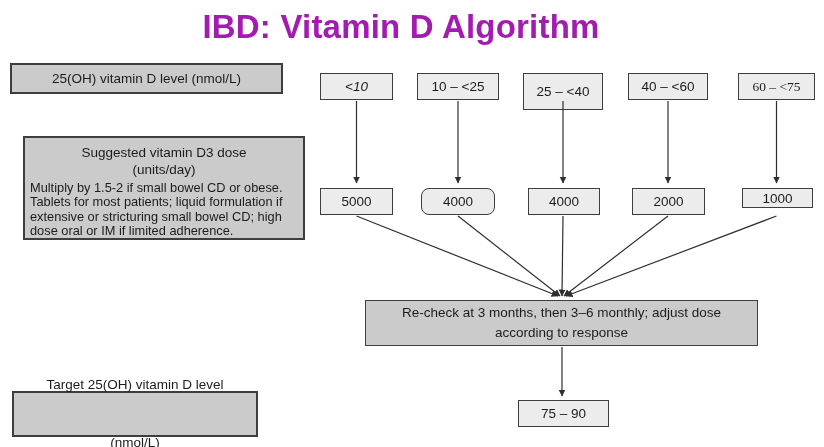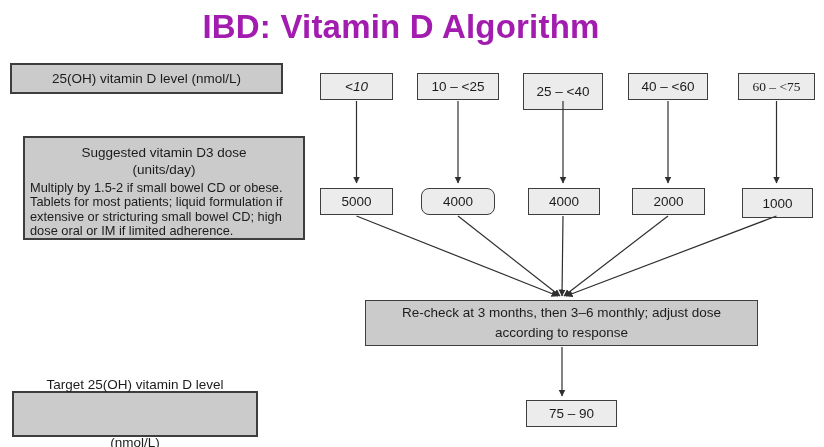--- a/index.html
+++ b/index.html
@@ -51,25 +51,25 @@
   <div class="box node" style="left:320px;top:73px;width:73px;height:27px;font-style:italic;">&lt;10</div>
   <div class="box node" style="left:417px;top:73px;width:82px;height:27px;">10 – &lt;25</div>
   <div class="box node" style="left:523px;top:73px;width:80px;height:37px;">25 – &lt;40</div>
   <div class="box node" style="left:628px;top:73px;width:80px;height:27px;">40 – &lt;60</div>
   <div class="box node" style="left:738px;top:73px;width:77px;height:27px;font-family:Liberation Serif, serif;">60 – &lt;75</div>
 
   <div class="box node" style="left:320px;top:188px;width:73px;height:27px;">5000</div>
   <div class="box node" style="left:421px;top:188px;width:74px;height:27px;border-radius:8px;">4000</div>
   <div class="box node" style="left:528px;top:188px;width:72px;height:27px;">4000</div>
   <div class="box node" style="left:632px;top:188px;width:73px;height:27px;">2000</div>
-  <div class="box node" style="left:742px;top:188px;width:71px;height:30px;">1000</div>
+  <div class="box node" style="left:742px;top:188px;width:71px;height:20px;">1000</div>
 
   <div class="box recheck" style="left:365px;top:300px;width:393px;height:46px;">Re-check at 3 months, then 3–6 monthly; adjust dose according to response</div>
 
-  <div class="box node" style="left:518px;top:400px;width:91px;height:27px;margin-left:8px;">75 – 90</div>
+  <div class="box node" style="left:518px;top:400px;width:91px;height:27px;">75 – 90</div>
 
   <svg class="arrows" width="824" height="447" viewBox="0 0 824 447">
     <defs>
       <marker id="ah" markerUnits="userSpaceOnUse" markerWidth="8" markerHeight="8" refX="6.5" refY="3.5" orient="auto">
         <path d="M0,0 L7,3.5 L0,7 Z" fill="#2f2f2f"></path>
       </marker>
     </defs>
 
     <line x1="356.5" y1="101" x2="356.5" y2="183" marker-end="url(#ah)"></line>
     <line x1="458" y1="101" x2="458" y2="183" marker-end="url(#ah)"></line>

